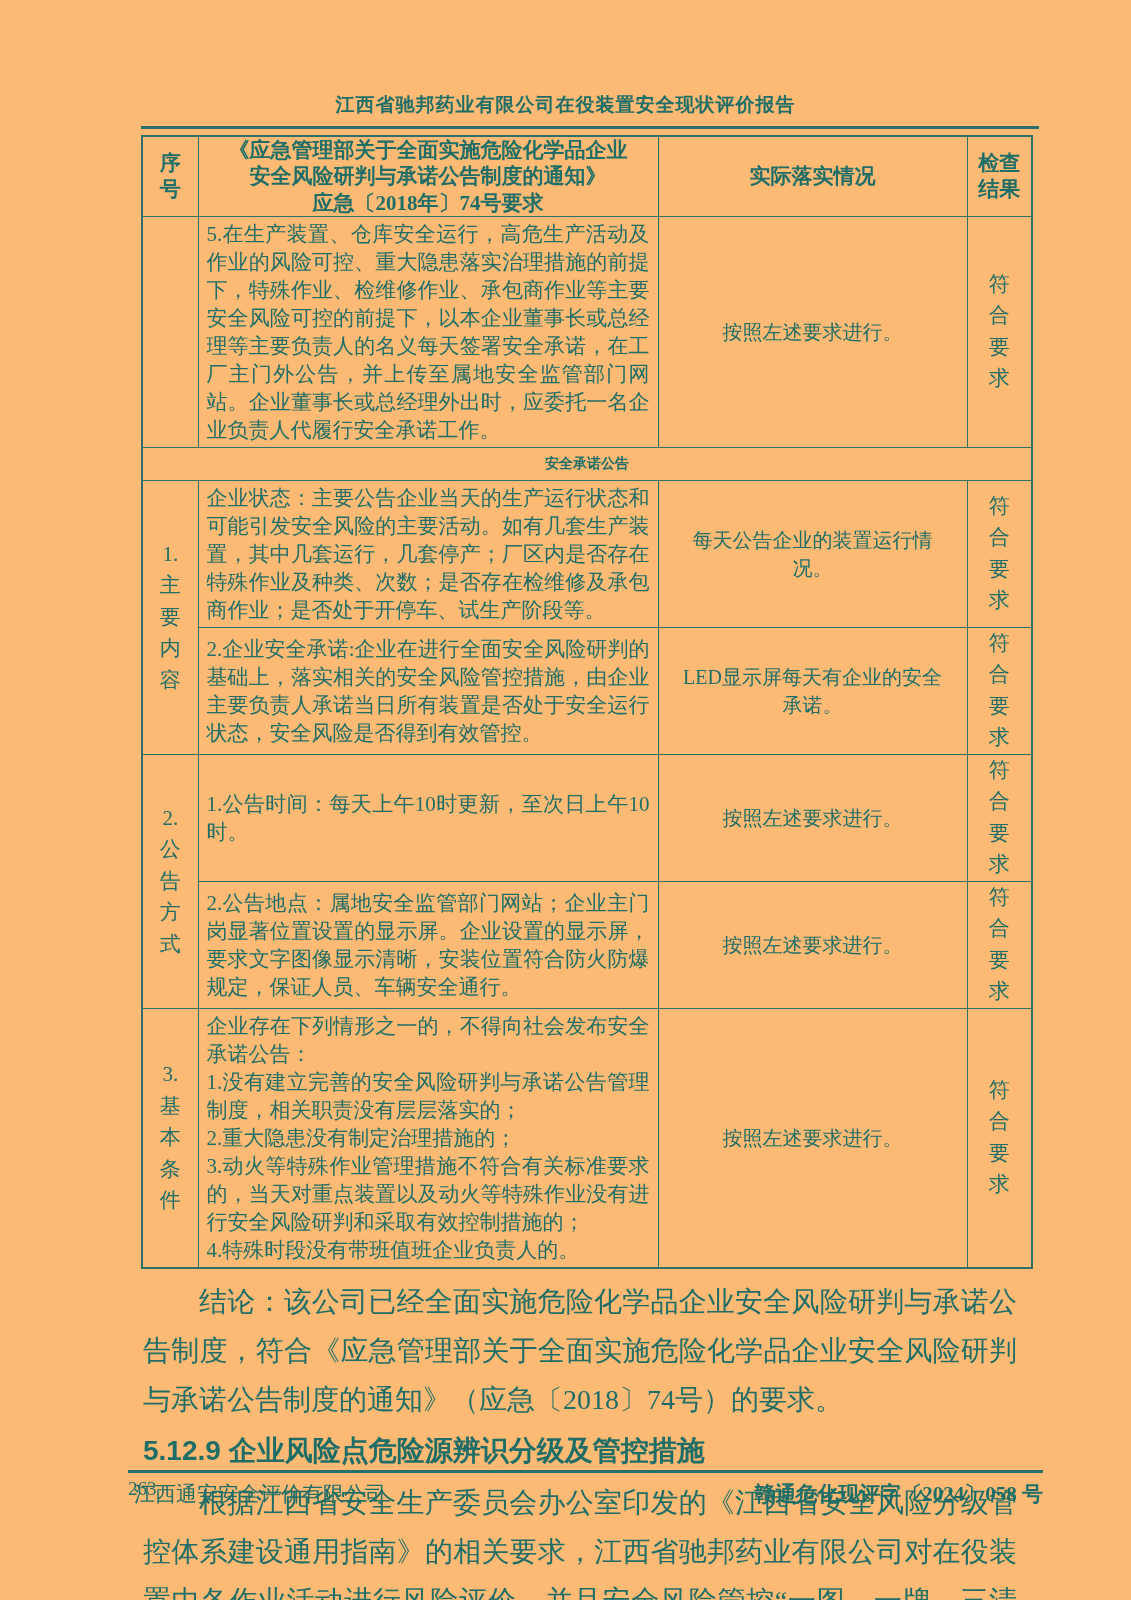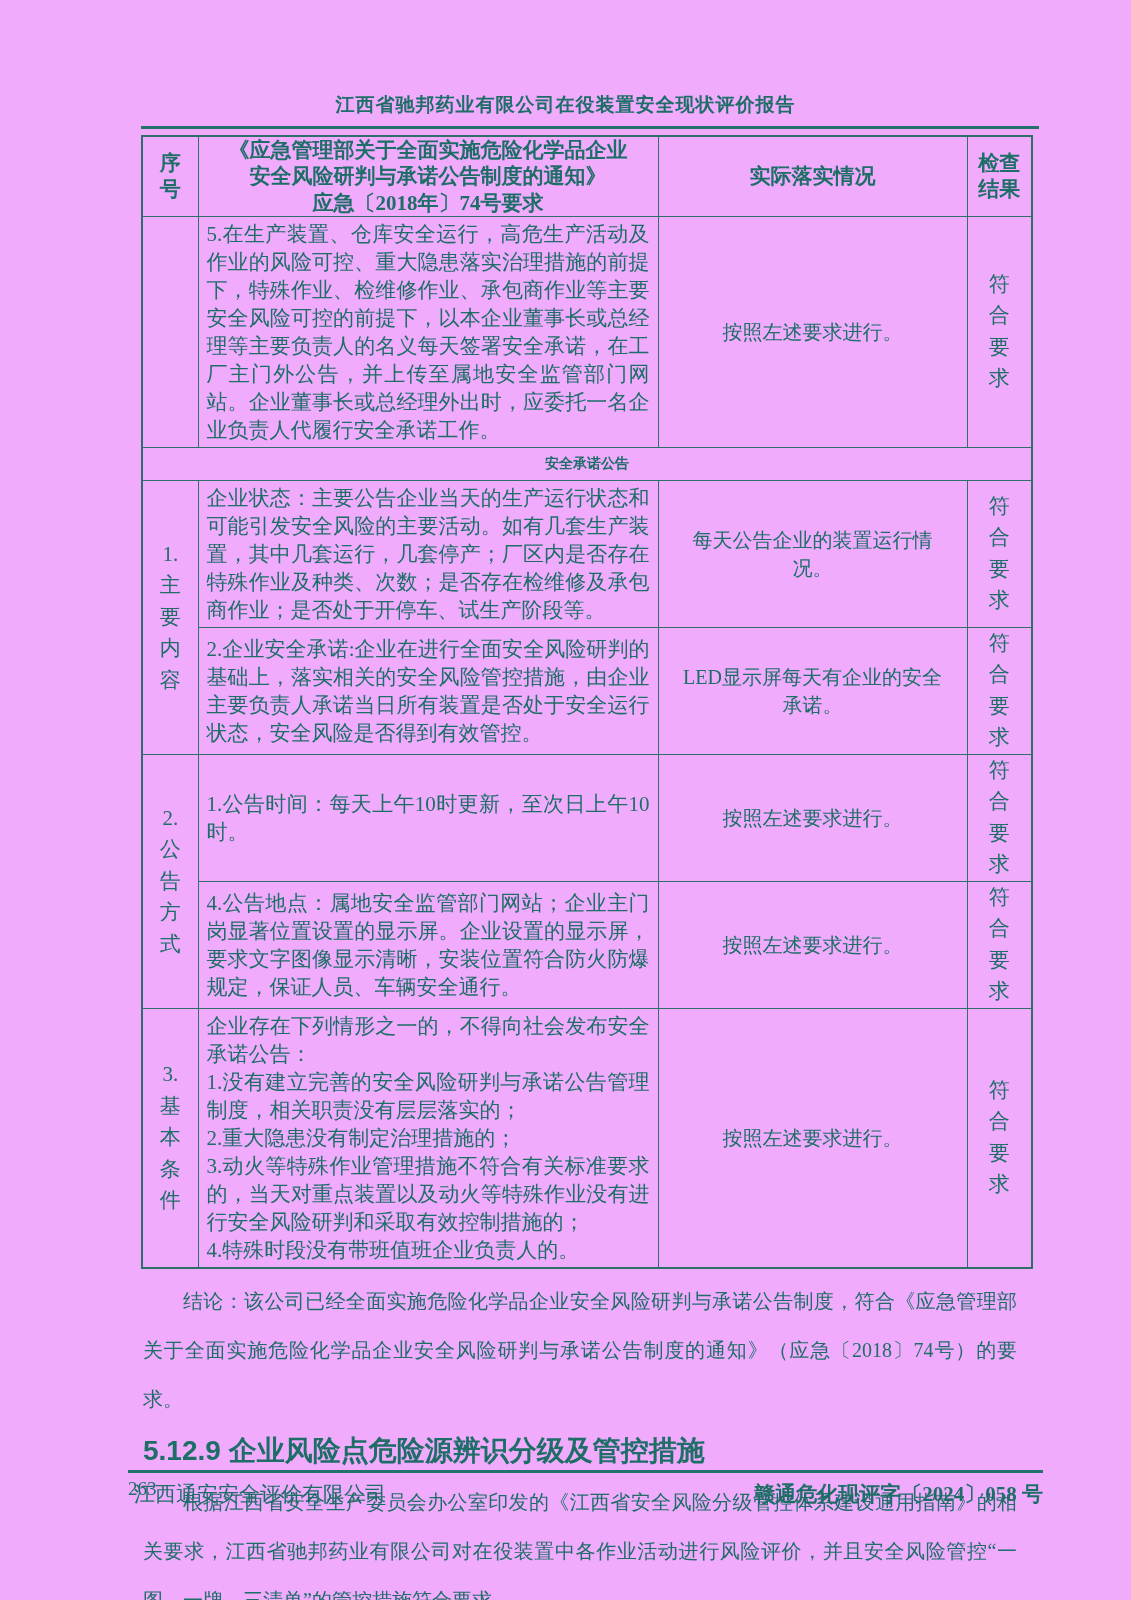--- a/index.html
+++ b/index.html
@@ -1,21 +1,21 @@
 <!DOCTYPE html>
 <html><head>
 <meta charset="utf-8">
 <style>
   * { margin:0; padding:0; box-sizing:border-box; }
   html,body { background:#c9c9c9; }
   .page {
     position:relative;
     width:1131px; height:1600px;
     margin:0 auto;
-    background:#f0abfc;
+    background:#fdba74;
     color:#1e6e67;
     font-family:"Liberation Serif", "DejaVu Serif", serif;
     overflow:hidden;
   }
 
   
   .report-header {
     padding-top:92px;
     text-align:center;
     font-size:19px;
@@ -76,21 +76,21 @@
   td.banner {
     text-align:center;
     font-weight:bold;
     font-size:14px;
   }
 
   
   .para {
     width:874px;
     margin:8px 0 0 143px;
-    font-size:20px;
+    font-size:28px;
     line-height:49px;
     text-align:justify;
     text-indent:2em;
   }
   .section-heading {
     margin:8px 0 0 143px;
     font-size:28px;
     font-weight:bold;
     font-family:Liberation Sans, sans-serif;
   }
@@ -170,21 +170,21 @@
         <td class="seq" rowspan="2">2.
 公
 告
 方
 式</td>
         <td class="req">1.公告时间：每天上午10时更新，至次日上午10时。</td>
         <td class="impl">按照左述要求进行。</td>
         <td class="res">符合要求</td>
       </tr>
       <tr style="height:108px">
-        <td class="req">4.公告地点：属地安全监管部门网站；企业主门岗显著位置设置的显示屏。企业设置的显示屏，要求文字图像显示清晰，安装位置符合防火防爆规定，保证人员、车辆安全通行。</td>
+        <td class="req">2.公告地点：属地安全监管部门网站；企业主门岗显著位置设置的显示屏。企业设置的显示屏，要求文字图像显示清晰，安装位置符合防火防爆规定，保证人员、车辆安全通行。</td>
         <td class="impl">按照左述要求进行。</td>
         <td class="res">符合要求</td>
       </tr>
 
       <tr style="height:238px">
         <td class="seq">3.
 基
 本
 条
 件</td>

